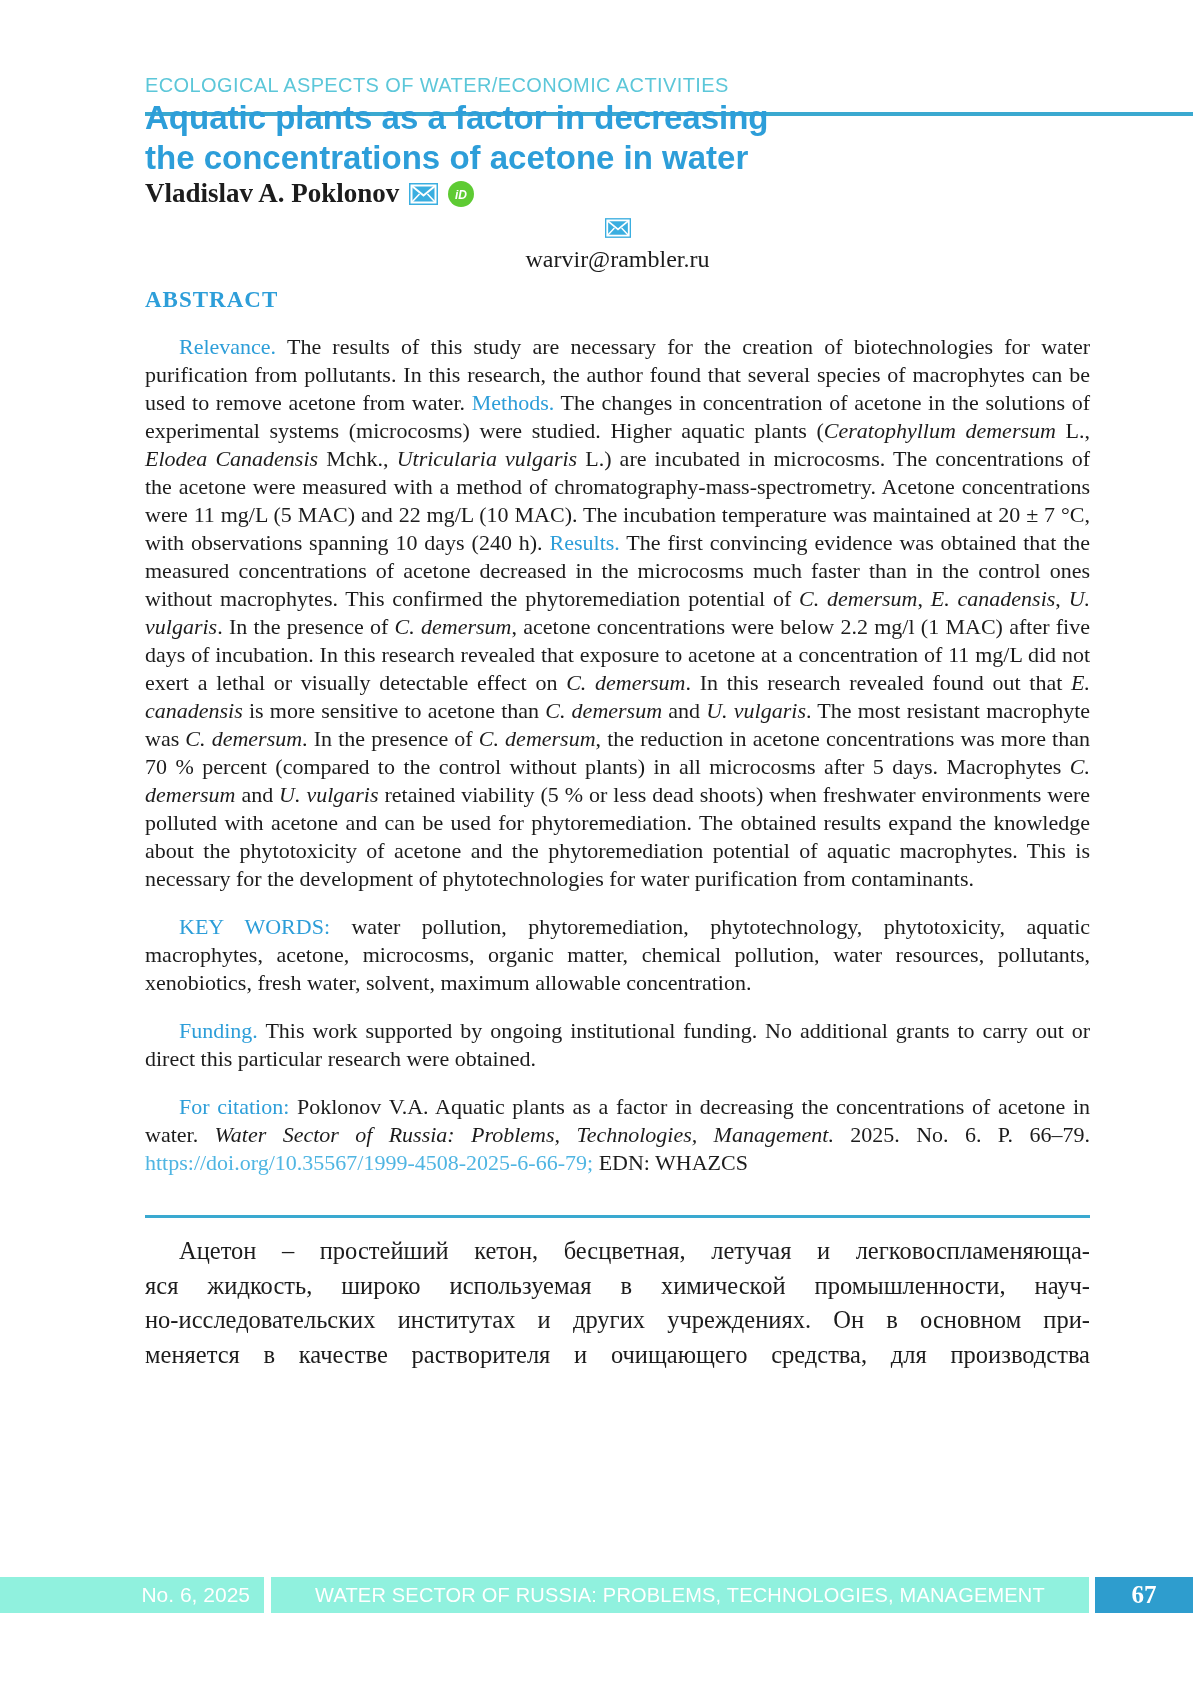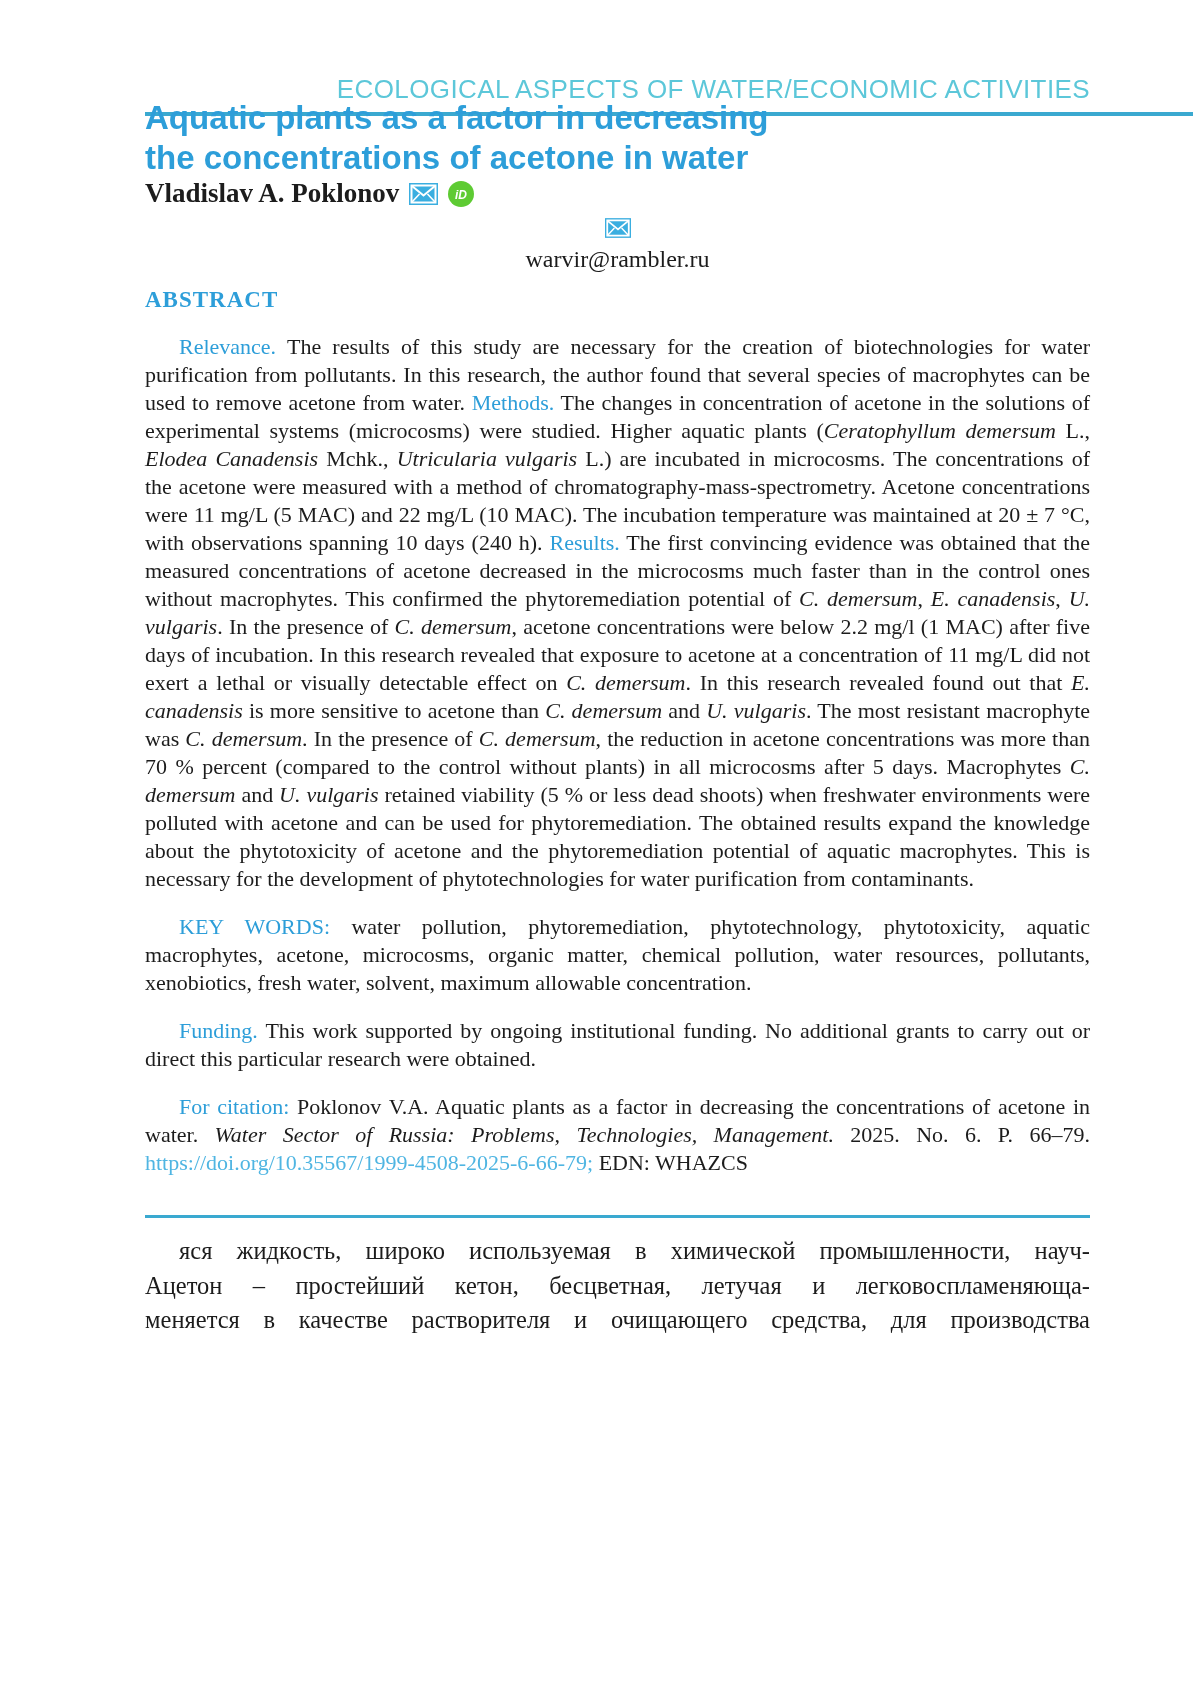--- a/index.html
+++ b/index.html
@@ -19,23 +19,23 @@
     position:relative;
     width:1200px;height:1686px;
     background:#ffffff;
     font-family:"Liberation Serif", serif;
     color:var(--body-text);
     overflow:hidden;
     margin:0 auto;
   }
   .category{
     position:absolute;top:74px;left:145px;width:945px;
-    text-align:right;
+    text-align:left;
     font-family:"Liberation Sans", sans-serif;
-    font-size:26px;letter-spacing:.4px;
+    font-size:20px;letter-spacing:.4px;
     color:var(--header-cyan);
   }
   .header-rule{
     position:absolute;top:112px;left:145px;width:1048px;height:4px;
     background:var(--rule-blue);
   }
   .content{position:absolute;left:145px;top:0;width:945px;}
   .title{
     margin-top:98px;
     font-family:"Liberation Sans", sans-serif;
@@ -163,21 +163,27 @@
     <h2 class="abstract-heading">ABSTRACT</h2>
 
     <p class="para"><span class="rt-label">Relevance. </span><span>The results of this study are necessary for the creation of biotechnologies for water purification from pollutants. In this research, the author found that several species of macrophytes can be used to remove acetone from water. </span><span class="rt-label">Methods. </span><span>The changes in concentration of acetone in the solutions of experimental systems (microcosms) were studied. Higher aquatic plants (</span><span class="rt-i">Ceratophyllum demersum</span><span> L., </span><span class="rt-i">Elodea Canadensis</span><span> Mchk., </span><span class="rt-i">Utricularia vulgaris</span><span> L.) are incubated in microcosms. The concentrations of the acetone were measured with a method of chromatography-mass-spectrometry. Acetone concentrations were 11 mg/L (5 MAC) and 22 mg/L (10 MAC). The incubation temperature was maintained at 20 ± 7 °C, with observations spanning 10 days (240 h). </span><span class="rt-label">Results. </span><span>The first convincing evidence was obtained that the measured concentrations of acetone decreased in the microcosms much faster than in the control ones without macrophytes. This confirmed the phytoremediation potential of </span><span class="rt-i">C. demersum</span><span>, </span><span class="rt-i">E. canadensis</span><span>, </span><span class="rt-i">U. vulgaris</span><span>. In the presence of </span><span class="rt-i">C. demersum</span><span>, acetone concentrations were below 2.2 mg/l (1 MAC) after five days of incubation. In this research revealed that exposure to acetone at a concentration of 11 mg/L did not exert a lethal or visually detectable effect on </span><span class="rt-i">C. demersum</span><span>. In this research revealed found out that </span><span class="rt-i">E. canadensis</span><span> is more sensitive to acetone than </span><span class="rt-i">C. demersum</span><span> and </span><span class="rt-i">U. vulgaris</span><span>. The most resistant macrophyte was </span><span class="rt-i">C. demersum</span><span>. In the presence of </span><span class="rt-i">C. demersum</span><span>, the reduction in acetone concentrations was more than 70 % percent (compared to the control without plants) in all microcosms after 5 days. Macrophytes </span><span class="rt-i">C. demersum</span><span> and </span><span class="rt-i">U. vulgaris</span><span> retained viability (5 % or less dead shoots) when freshwater environments were polluted with acetone and can be used for phytoremediation. The obtained results expand the knowledge about the phytotoxicity of acetone and the phytoremediation potential of aquatic macrophytes. This is necessary for the development of phytotechnologies for water purification from contaminants.</span></p>
     <p class="para"><span class="rt-label">KEY WORDS: </span><span>water pollution, phytoremediation, phytotechnology, phytotoxicity, aquatic macrophytes, acetone, microcosms, organic matter, chemical pollution, water resources, pollutants, xenobiotics, fresh water, solvent, maximum allowable concentration.</span></p>
     <p class="para"><span class="rt-label">Funding. </span><span>This work supported by ongoing institutional funding. No additional grants to carry out or direct this particular research were obtained.</span></p>
     <p class="para"><span class="rt-label">For citation: </span><span>Poklonov V.A. Aquatic plants as a factor in decreasing the concentrations of acetone in water. </span><span class="rt-i">Water Sector of Russia: Problems, Technologies, Management.</span><span> 2025. No. 6. P. 66–79. </span><a href="#" class="rt-link">https://doi.org/10.35567/1999-4508-2025-6-66-79;</a><span> EDN: WHAZCS</span></p>
 
     <div class="divider"></div>
 
     <div class="intro-para">
+        <div class="line">Ацетон – простейший кетон, бесцветная, летучая и легковоспламеняюща-</div>
         <div class="line">яся жидкость, широко используемая в химической промышленности, науч-</div>
-        <div class="line">Ацетон – простейший кетон, бесцветная, летучая и легковоспламеняюща-</div>
+        <div class="line">но-исследовательских институтах и других учреждениях. Он в основном при-</div>
         <div class="line">меняется в качестве растворителя и очищающего средства, для производства</div>
       </div>
 
   </div>
 
+  <div class="footer">
+    <div class="f-issue">No. 6, 2025</div>
+    <div class="f-journal">WATER SECTOR OF RUSSIA: PROBLEMS, TECHNOLOGIES, MANAGEMENT</div>
+    <div class="f-page">67</div>
+  </div>
 
 </div>
 
 </body></html>

